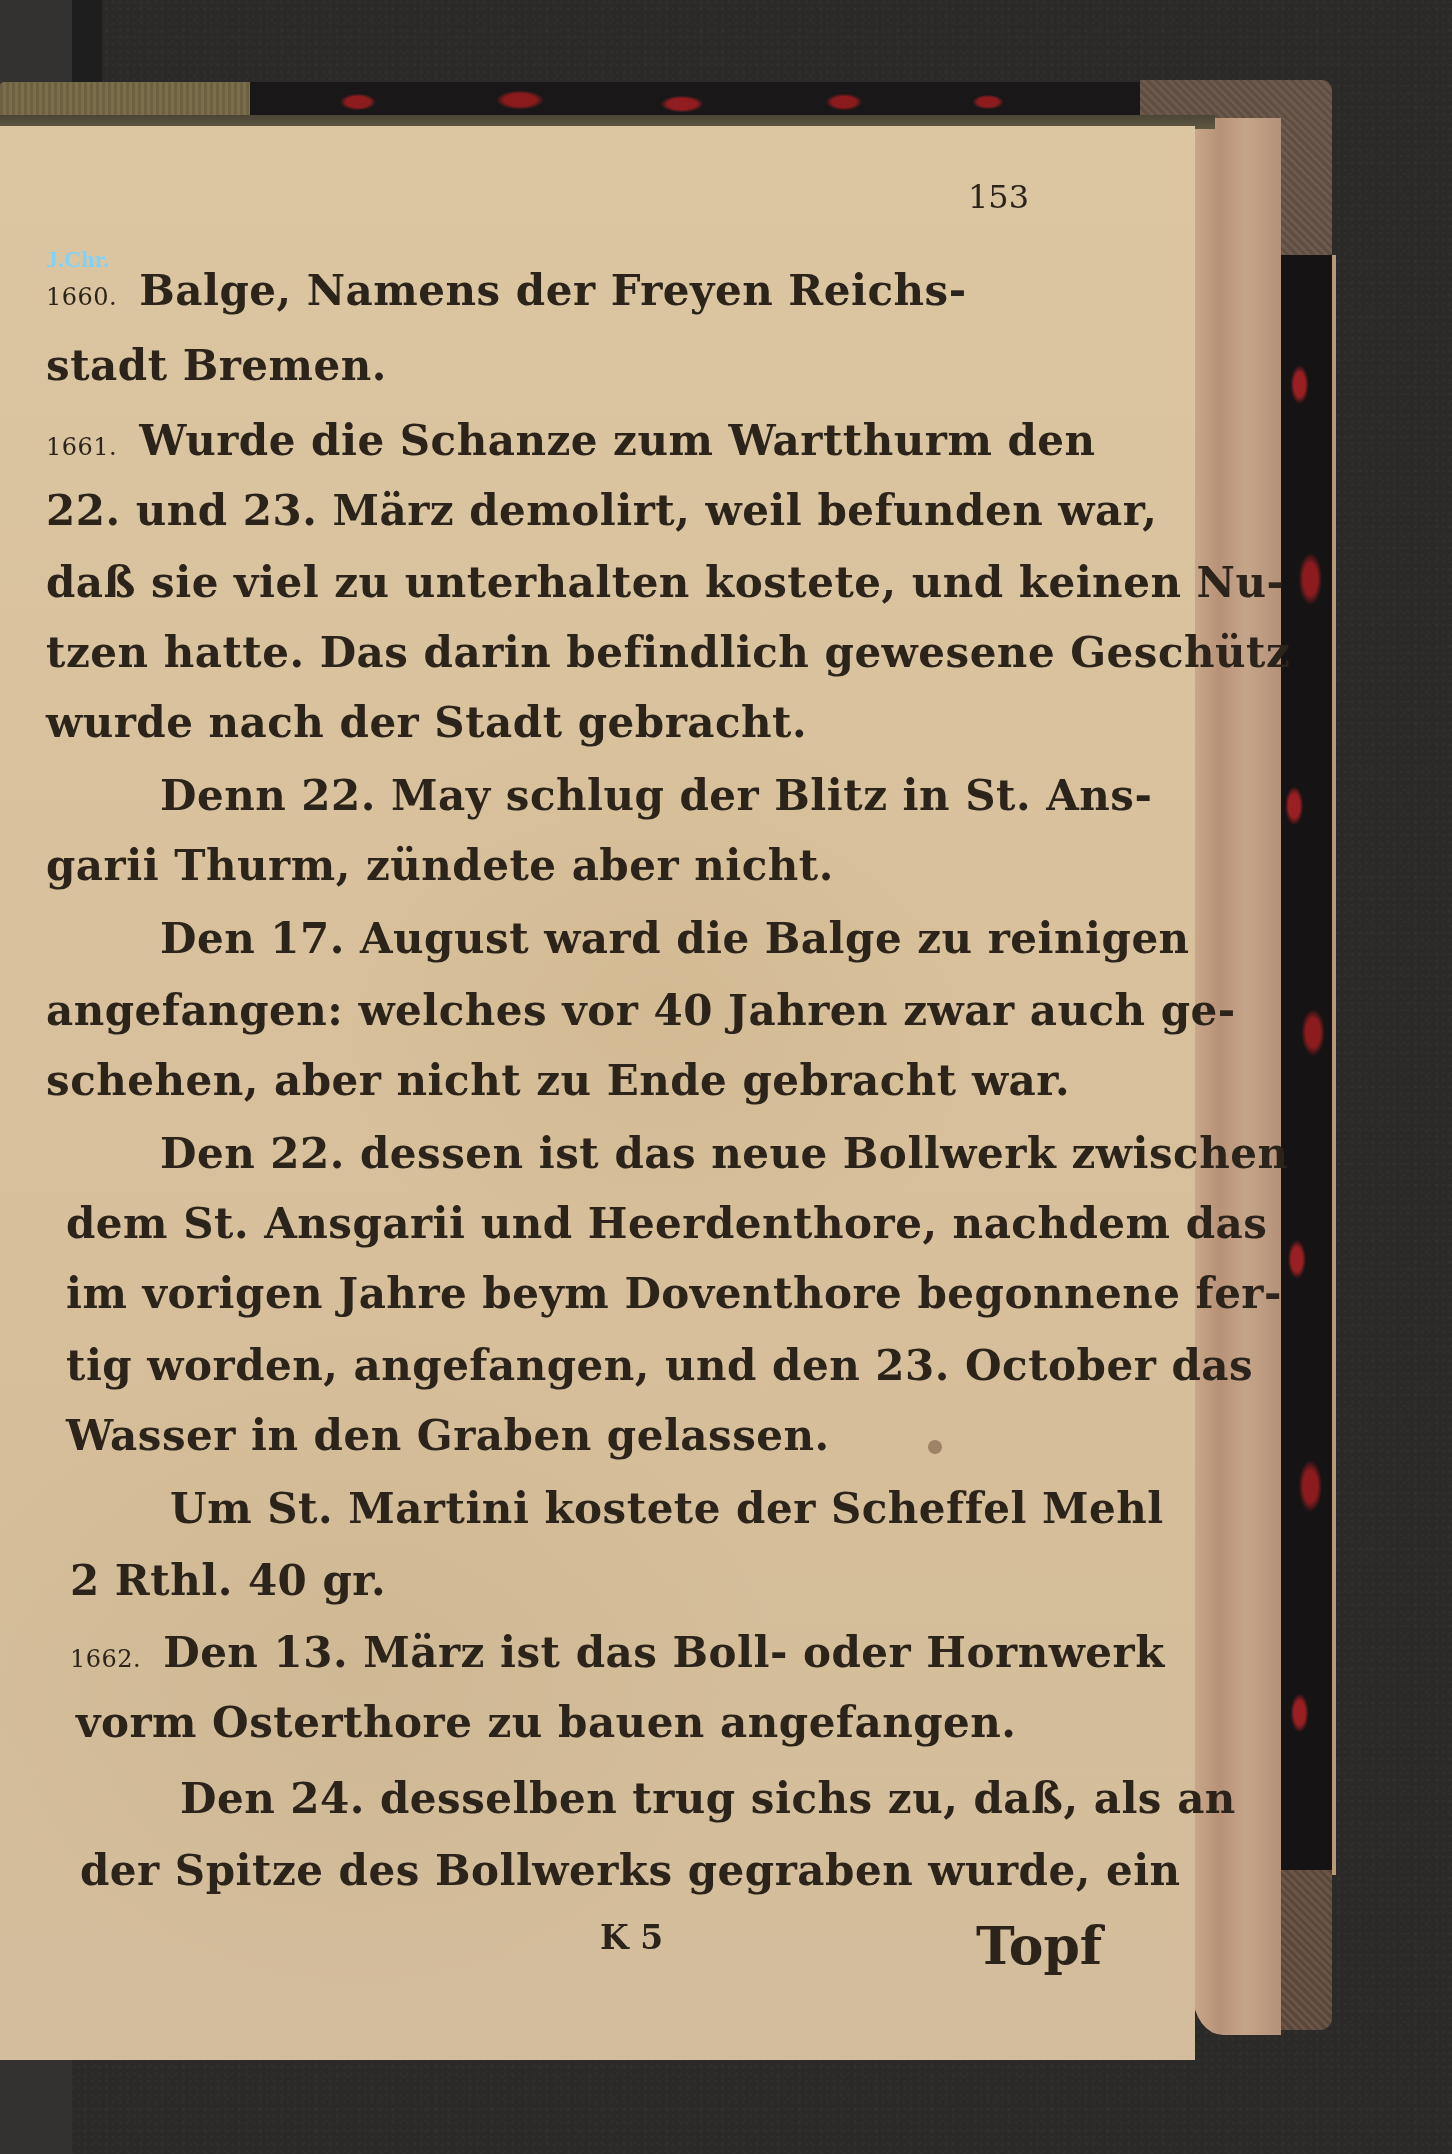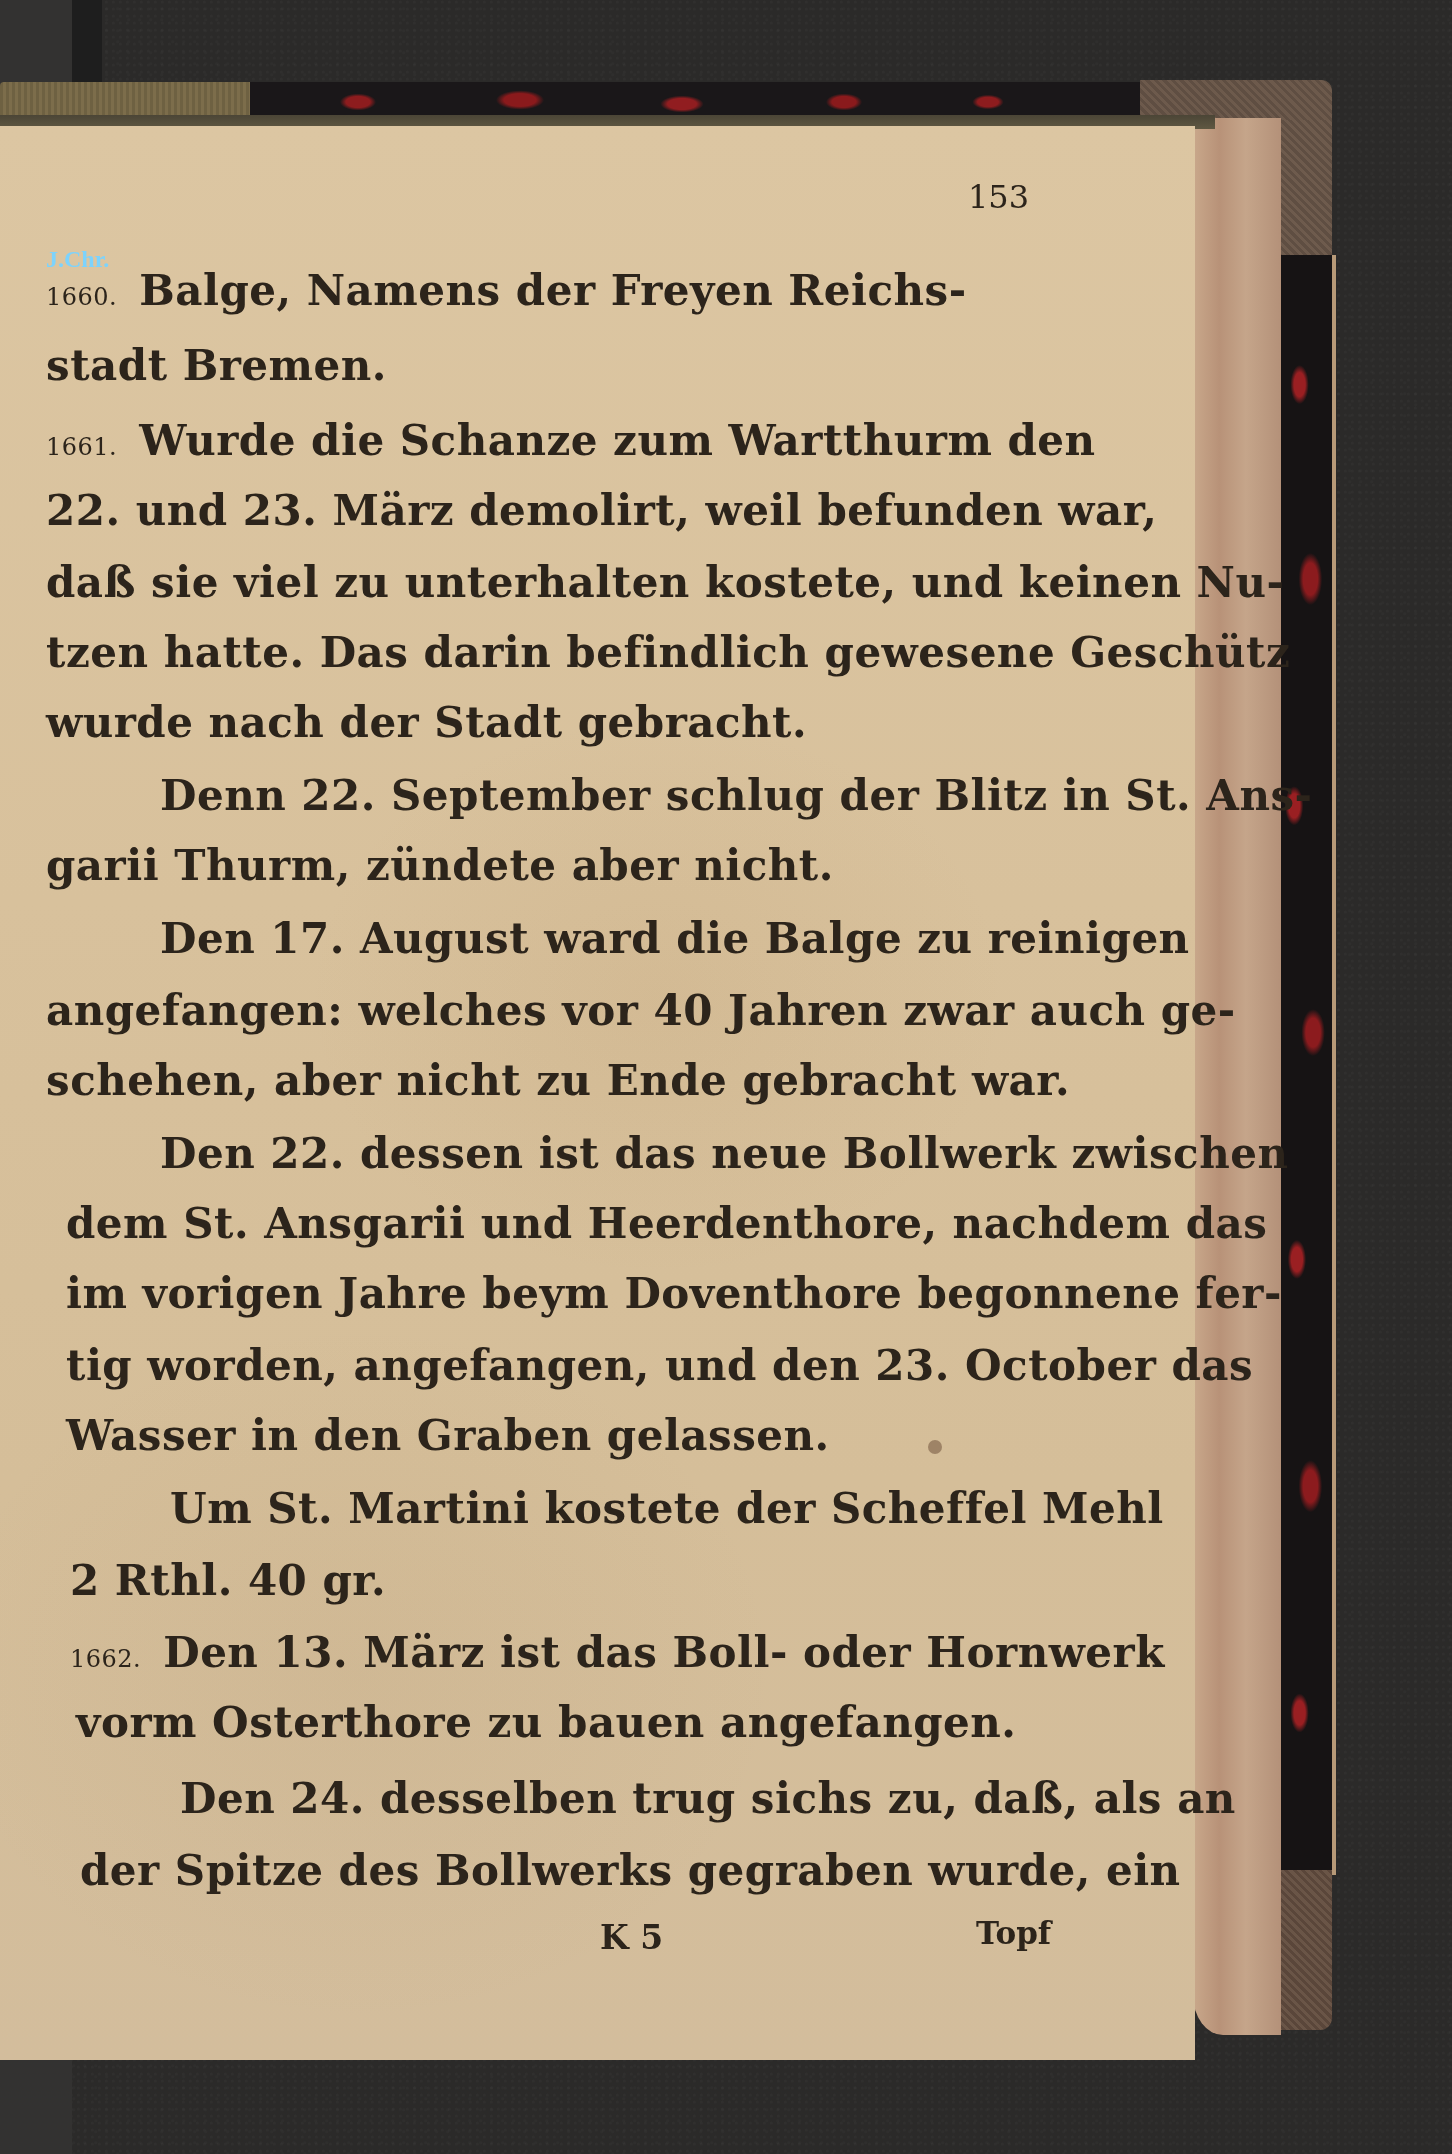--- a/index.html
+++ b/index.html
@@ -95,21 +95,21 @@
     font-family: Liberation Serif, serif; font-weight: bold; color: #7dd3fc;
   }
   .year {
     font-size: 24px; font-weight: normal; margin-right: 22px;
   }
   .catchword-sig {
     position: absolute; left: 600px; top: 1918px; font-size: 33px;
     font-family: "DejaVu Serif", serif; font-weight: bold; color: #2c241b;
   }
   .catchword {
-    position: absolute; left: 976px; top: 1915px; font-size: 31px;
+    position: absolute; left: 976px; top: 1915px; font-size: 52px;
     font-family: "DejaVu Serif", serif; font-weight: bold; color: #2c241b;
   }
   .stain {
     position: absolute; width: 14px; height: 14px; border-radius: 50%;
     background: rgba(90,60,40,0.45); left: 928px; top: 1440px;
   }
 </style>
 </head>
 <body>
 
@@ -150,21 +150,21 @@
 <div class="line" style="left:46px; top:562px;">
   <span>daß sie viel zu unterhalten kostete, und keinen Nu-</span>
 </div>
 <div class="line" style="left:46px; top:632px;">
   <span>tzen hatte. Das darin befindlich gewesene Geschütz</span>
 </div>
 <div class="line" style="left:46px; top:702px;">
   <span>wurde nach der Stadt gebracht.</span>
 </div>
 <div class="line" style="left:160px; top:775px;">
-  <span>Denn 22. September schlug der Blitz in St. Ans-</span>
+  <span>Denn 22. May schlug der Blitz in St. Ans-</span>
 </div>
 <div class="line" style="left:46px; top:845px;">
   <span>garii Thurm, zündete aber nicht.</span>
 </div>
 <div class="line" style="left:160px; top:918px;">
   <span>Den 17. August ward die Balge zu reinigen</span>
 </div>
 <div class="line" style="left:46px; top:990px;">
   <span>angefangen: welches vor 40 Jahren zwar auch ge-</span>
 </div>

